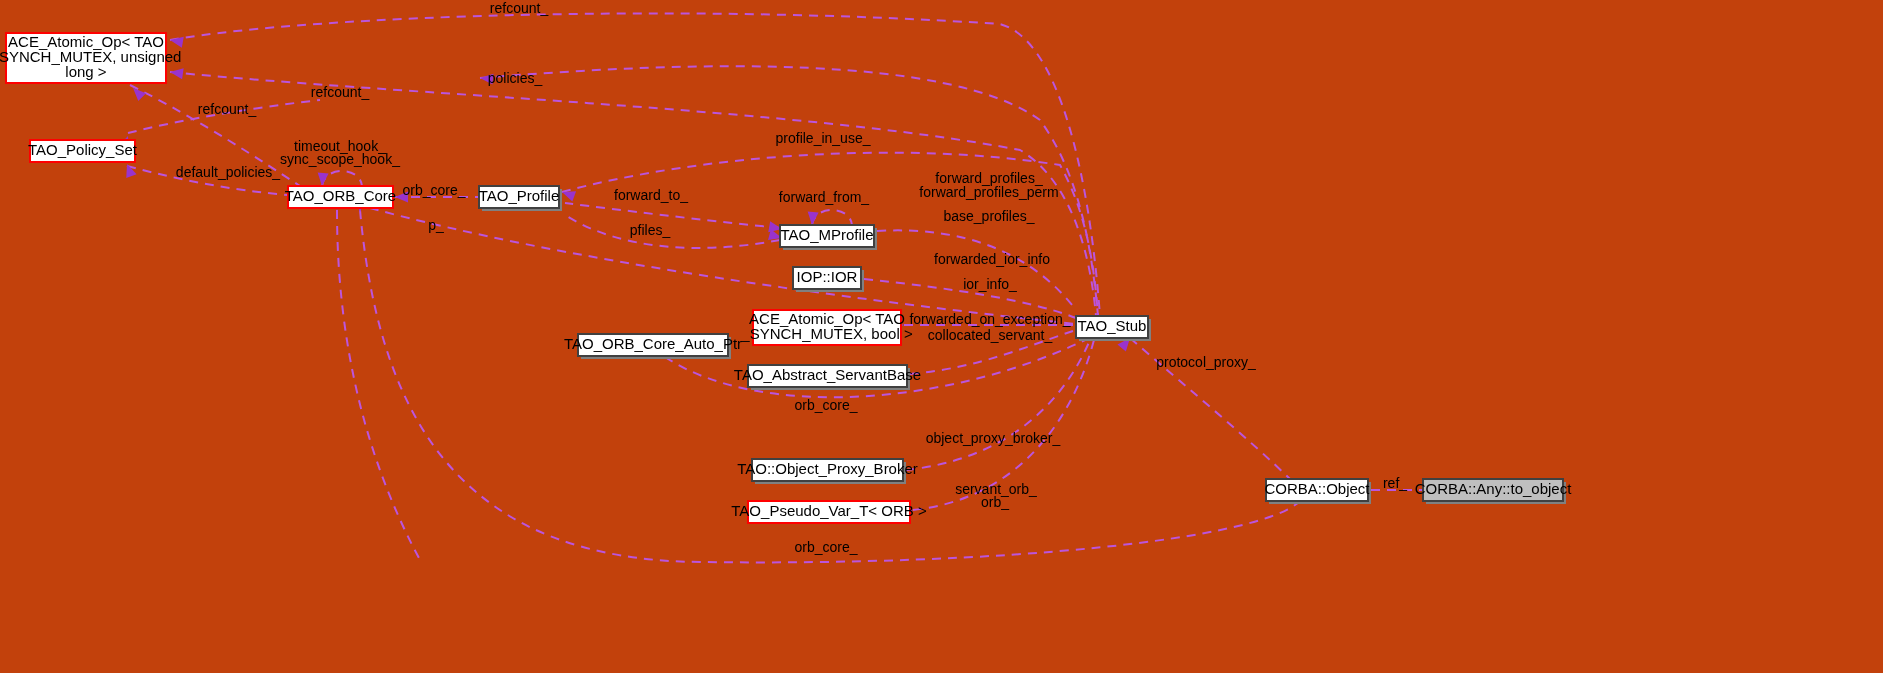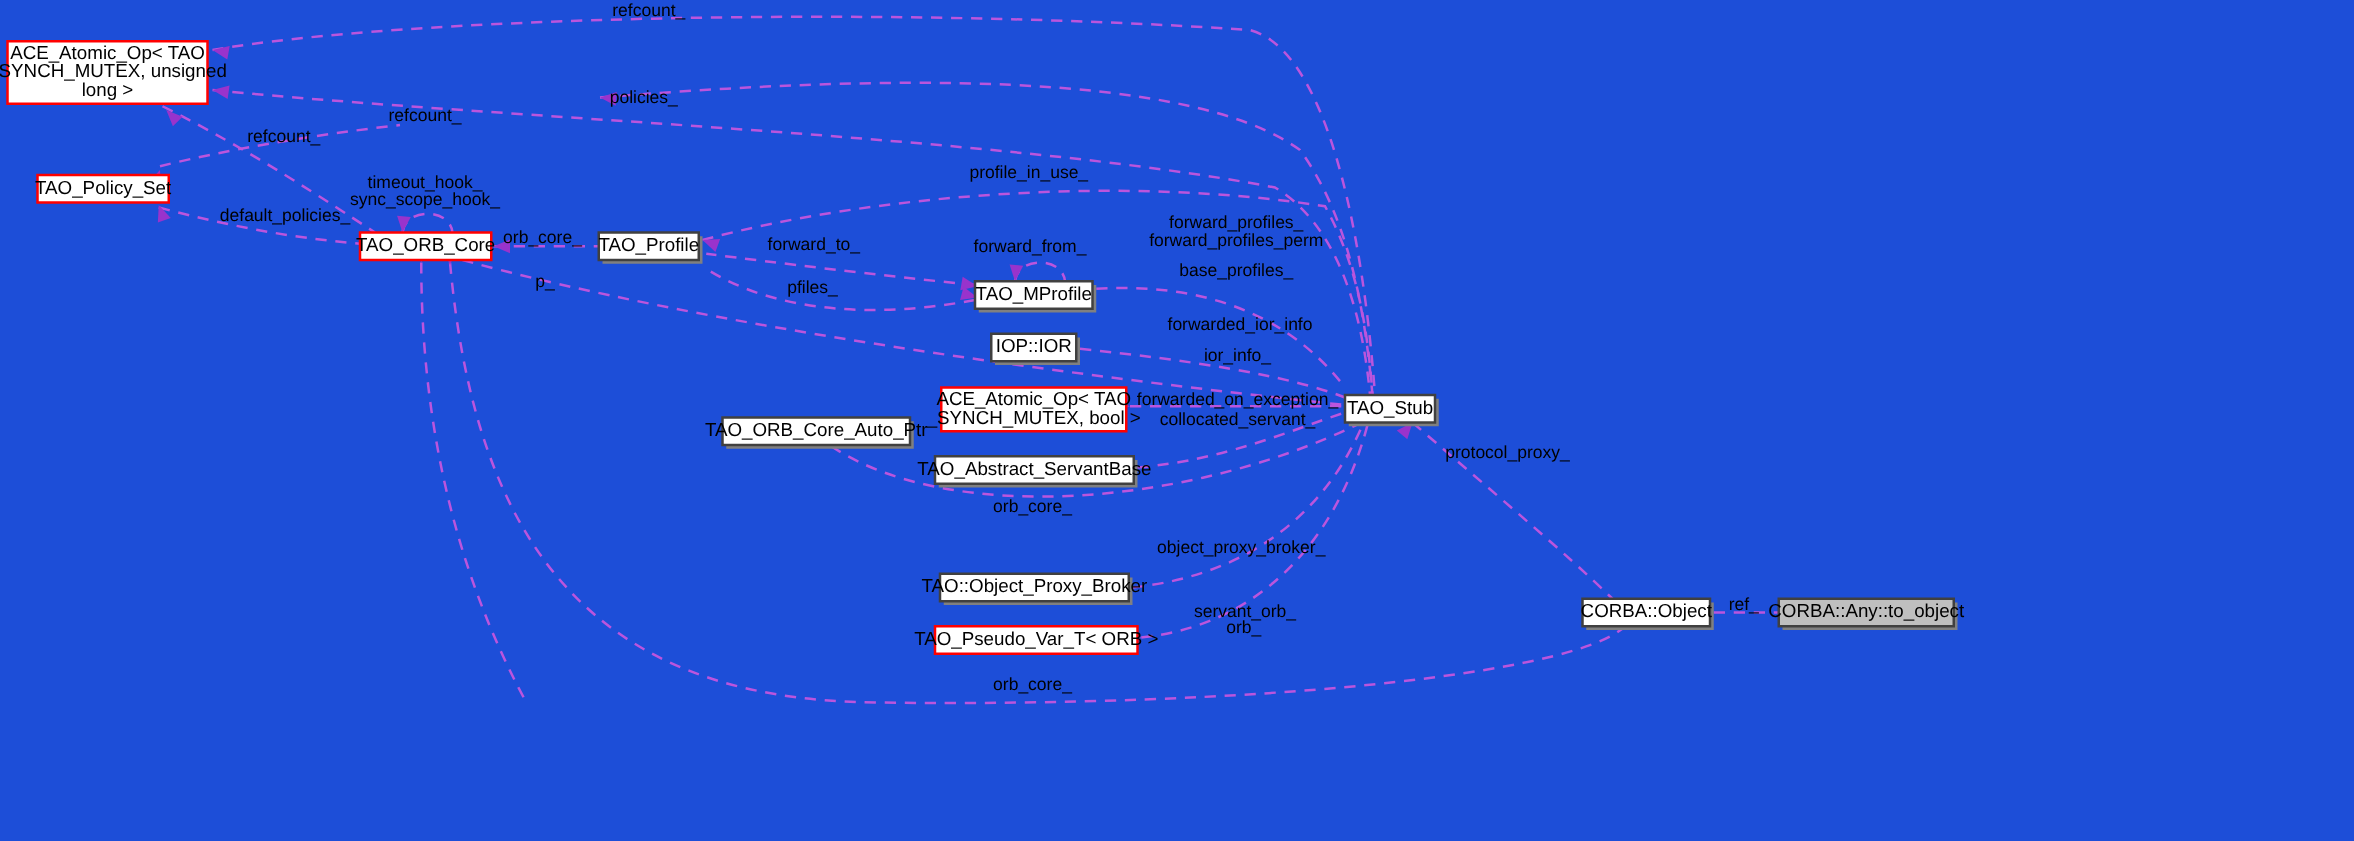--- a/index.html
+++ b/index.html
@@ -8,21 +8,21 @@
     padding: 0;
     background: #ffffff;
   }
   body {
     font-family: "Liberation Sans", sans-serif;
   }
   #diagram-root {
     position: relative;
     width: 1883px;
     height: 673px;
-    background: #1d4ed8;
+    background: #c2410c;
     overflow: hidden;
   }
   svg#graph {
     position: absolute;
     left: 0;
     top: 0;
     width: 1883px;
     height: 673px;
     display: block;
   }

